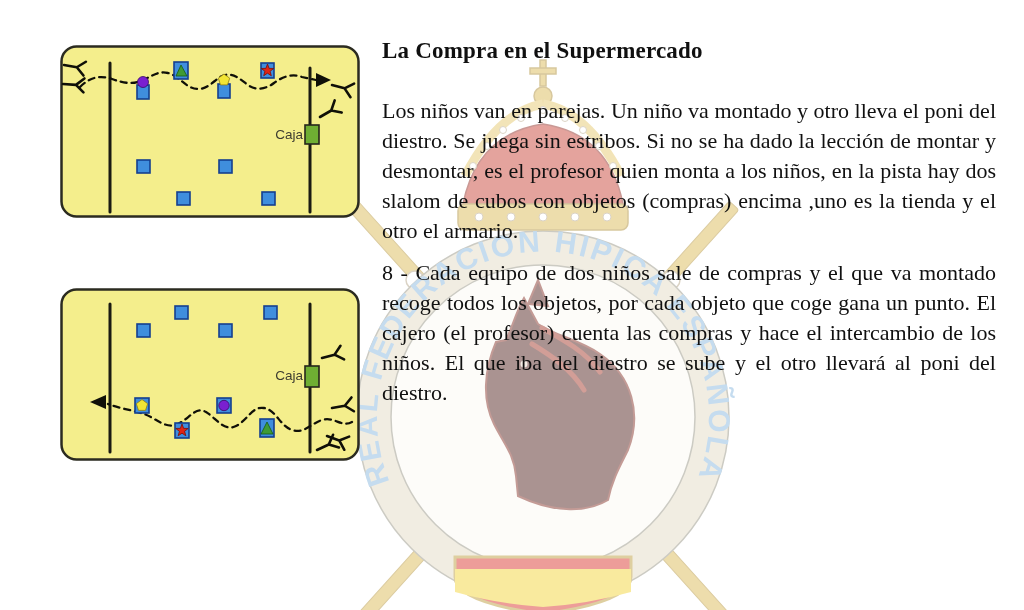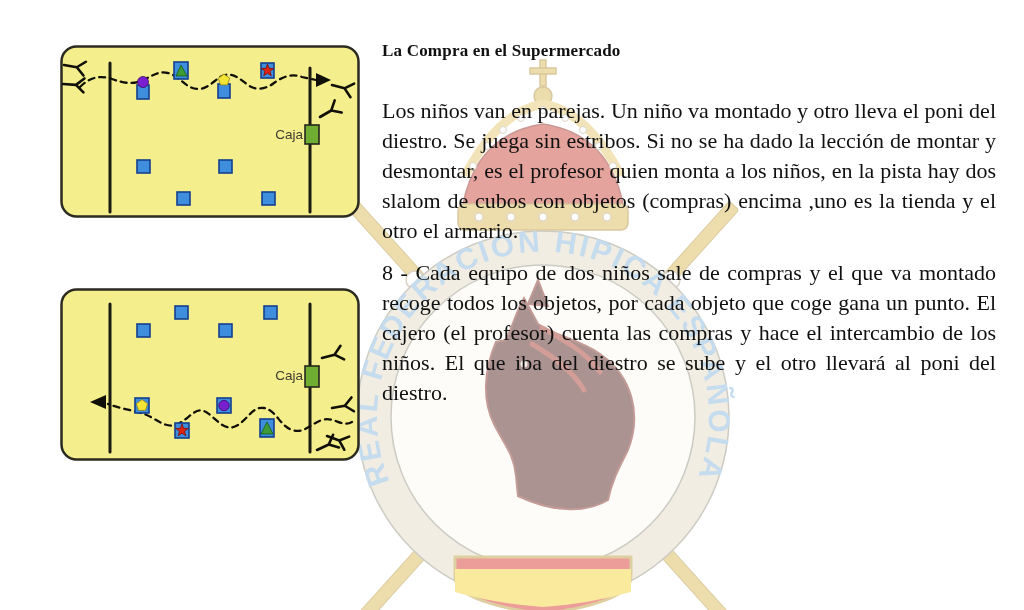--- a/index.html
+++ b/index.html
@@ -28,21 +28,21 @@
   .crown-gold{fill:var(--watermark-gold);stroke:#a8862a;stroke-width:1.5;}
   .crown-arch{fill:none;stroke:#e4c564;stroke-width:9;}
   .crown-red{fill:var(--watermark-red);stroke:#8a1f16;stroke-width:1.5;}
   .pearl{fill:#ffffff;stroke:#b0a080;stroke-width:1;}
   .shield-red{fill:#d8281e;stroke:#b8962e;stroke-width:3;}
   .shield-yellow{fill:#f3d22a;}
 
   
   .content{position:relative;z-index:1;padding:34px 16px 0 40px;
            font-size:22px;line-height:30px;color:#101010;text-align:justify;}
-  h1.title{font-size:17px;line-height:34px;margin:0 0 28px 0;font-weight:bold;
+  h1.title{font-size:23px;line-height:34px;margin:0 0 28px 0;font-weight:bold;
            text-align:left;letter-spacing:.2px;}
   p{margin:12px;}
 
   
   figure{float:left;clear:left;width:300px;margin:0 20px 15px 18px;padding:2px;position:relative;}
   figure.f1{margin:9px 20px 66px 18px;}
   .arena{display:block;width:300px;height:173px;}
   .arena-bg{fill:var(--arena-fill);stroke:var(--arena-border);stroke-width:2.5;}
   .wall{stroke:#1a1a12;stroke-width:3;stroke-linecap:round;}
   .dash{fill:none;stroke:#101008;stroke-width:2.3;stroke-dasharray:6 5;stroke-linecap:round;}

